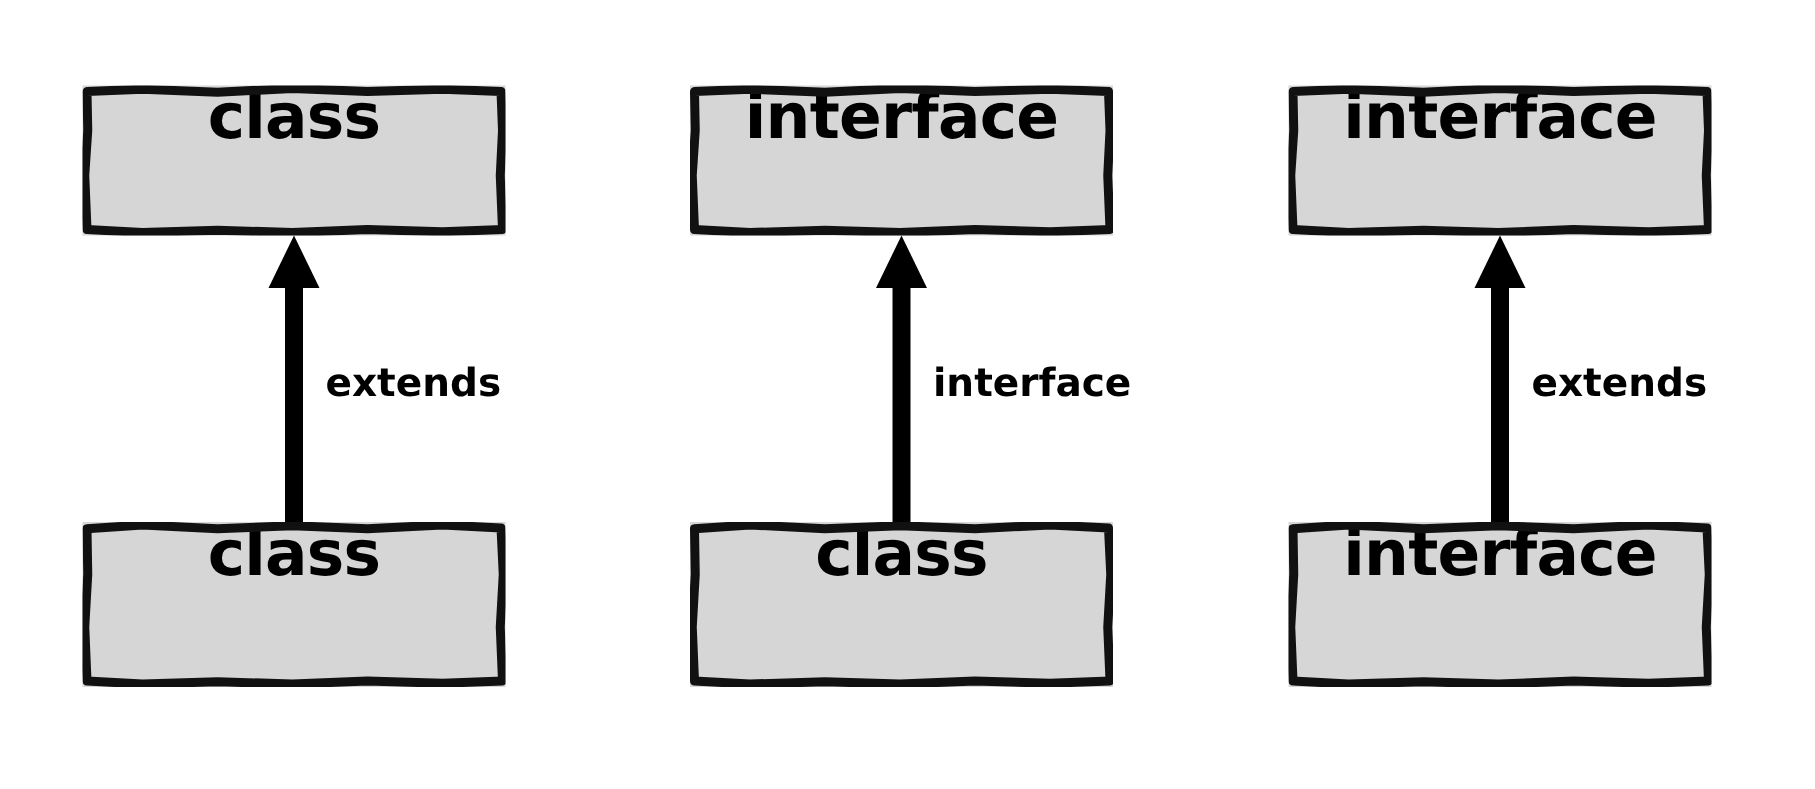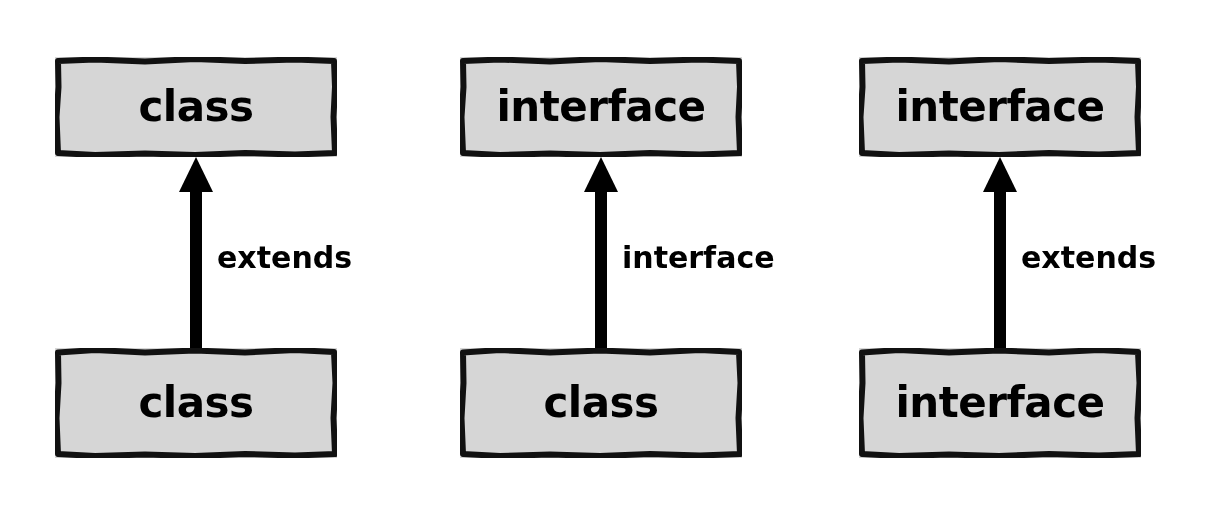--- a/index.html
+++ b/index.html
@@ -22,21 +22,20 @@
     position: absolute;
     top: 0;
     height: 526px;
   }
   
   .uml-box {
     position: absolute;
     box-sizing: border-box;
     background: #d6d6d6;
     display: flex;
-    align-items: center;
     justify-content: center;
   }
   .uml-box .box-label {
     font-family: "DejaVu Sans", sans-serif;
     font-weight: bold;
     font-size: 42px;
     letter-spacing: -0.5px;
     color: #000000;
     line-height: 1;
     white-space: nowrap;
@@ -70,21 +69,21 @@
     top: 0;
     width: 282px;
     height: 526px;
     pointer-events: none;
   }
   
   .edge-label {
     position: absolute;
     font-family: "DejaVu Sans", sans-serif;
     font-weight: bold;
-    font-size: 30px;
+    font-size: 26px;
     color: #000000;
     white-space: nowrap;
     line-height: 1;
   }
 </style>
 </head>
 <body>
 
 <div id="canvas">
 

